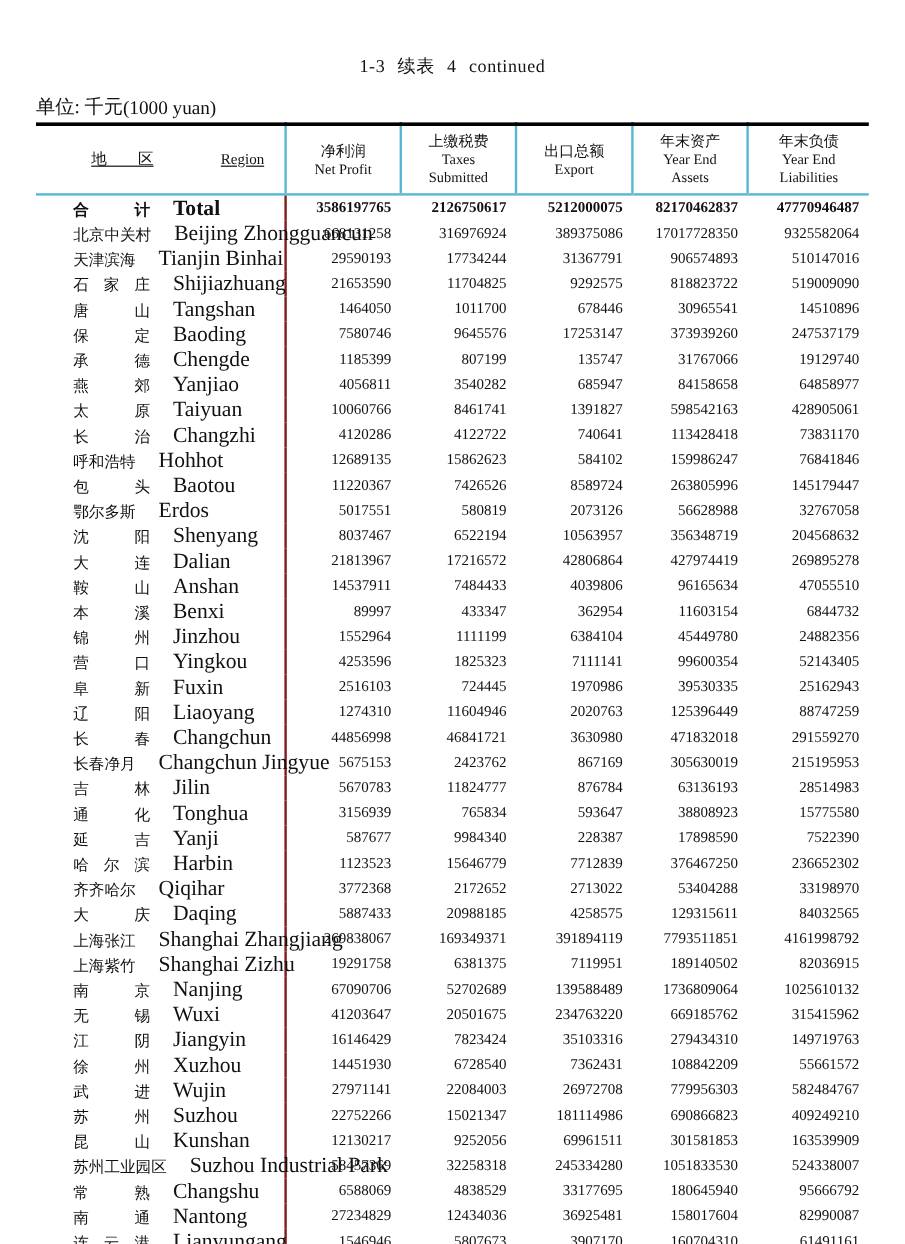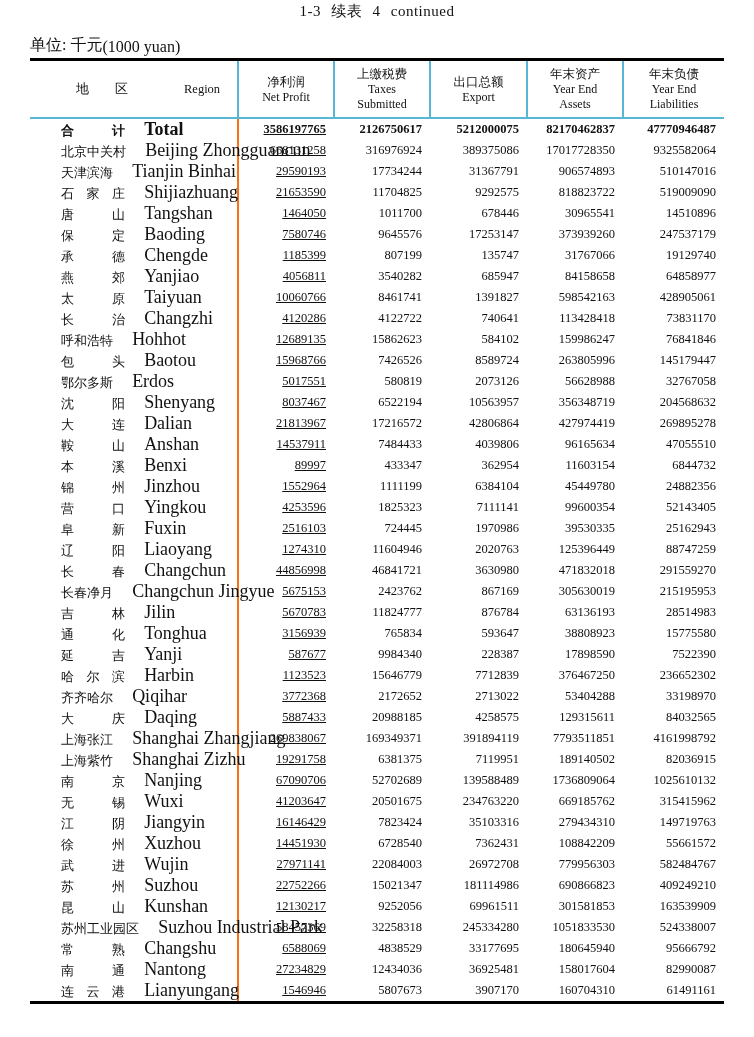--- a/index.html
+++ b/index.html
@@ -10,20 +10,21 @@
     font-family:"Liberation Serif","DejaVu Serif",serif;
     color:#111;
     overflow:hidden;
   }
   .title{
     padding-top:2px;
     text-align:center;
     font-size:15px;
     letter-spacing:.5px;
     word-spacing:6px;
+    margin-top:44px;
   }
   .unit-row{
     width:694px;
     margin:14px auto 0 auto;
     display:flex;
     align-items:flex-end;
     font-size:16px;
     padding-bottom:2px;
   }
   table.main{
@@ -44,37 +45,37 @@
     border-left:2px solid #58b7d4;
     border-bottom:2px solid #58b7d4;
     height:56px;
     vertical-align:middle;
     text-align:center;
     padding:0;
   }
   thead td.region-h{border-left:none;text-align:left;}
   .hdr-cn{font-size:12.5px;line-height:16px;}
   .hdr-en{font-size:12px;line-height:15px;}
-  .region-h-inner{display:flex;align-items:center;height:100%;}
+  .region-h-inner{display:flex;align-items:center;height:100%;text-decoration:underline;}
   .region-h-cn{
     display:inline-block;width:52px;margin-left:46px;
     text-align:justify;text-align-last:justify;
     font-size:13px;
   }
   .region-h-en{margin-left:56px;font-size:12.5px;}
   tbody td{
     height:20.58px;
     padding:0;
     font-size:12.5px;
     vertical-align:middle;
     white-space:nowrap;
   }
   tbody td.region{padding-left:31px;}
   tbody td.num{text-align:right;padding-right:8px;}
-  tbody td.num.first{border-left:2px solid #f97316;text-decoration:underline;}
+  tbody td.num.first{border-left:2px solid #7f1d1d;}
   .cn{display:inline-block;font-size:13px;}
   .cn.spread{width:64px;text-align:justify;text-align-last:justify;}
   .en{margin-left:16px;font-size:18px;}
   tr.total{font-weight:bold;}
 </style>
 </head>
 <body>
 
 <div class="page">
 
@@ -249,21 +250,21 @@
     <td class="num">15862623</td>
     <td class="num">584102</td>
     <td class="num">159986247</td>
     <td class="num">76841846</td>
   </tr>
         <tr>
     <td class="region">
       <span class="cn spread">包 头</span>
       <span class="en">Baotou</span>
     </td>
-    <td class="num first">15968766</td>
+    <td class="num first">11220367</td>
     <td class="num">7426526</td>
     <td class="num">8589724</td>
     <td class="num">263805996</td>
     <td class="num">145179447</td>
   </tr>
         <tr>
     <td class="region">
       <span class="cn">鄂尔多斯</span>
       <span class="en">Erdos</span>
     </td>

